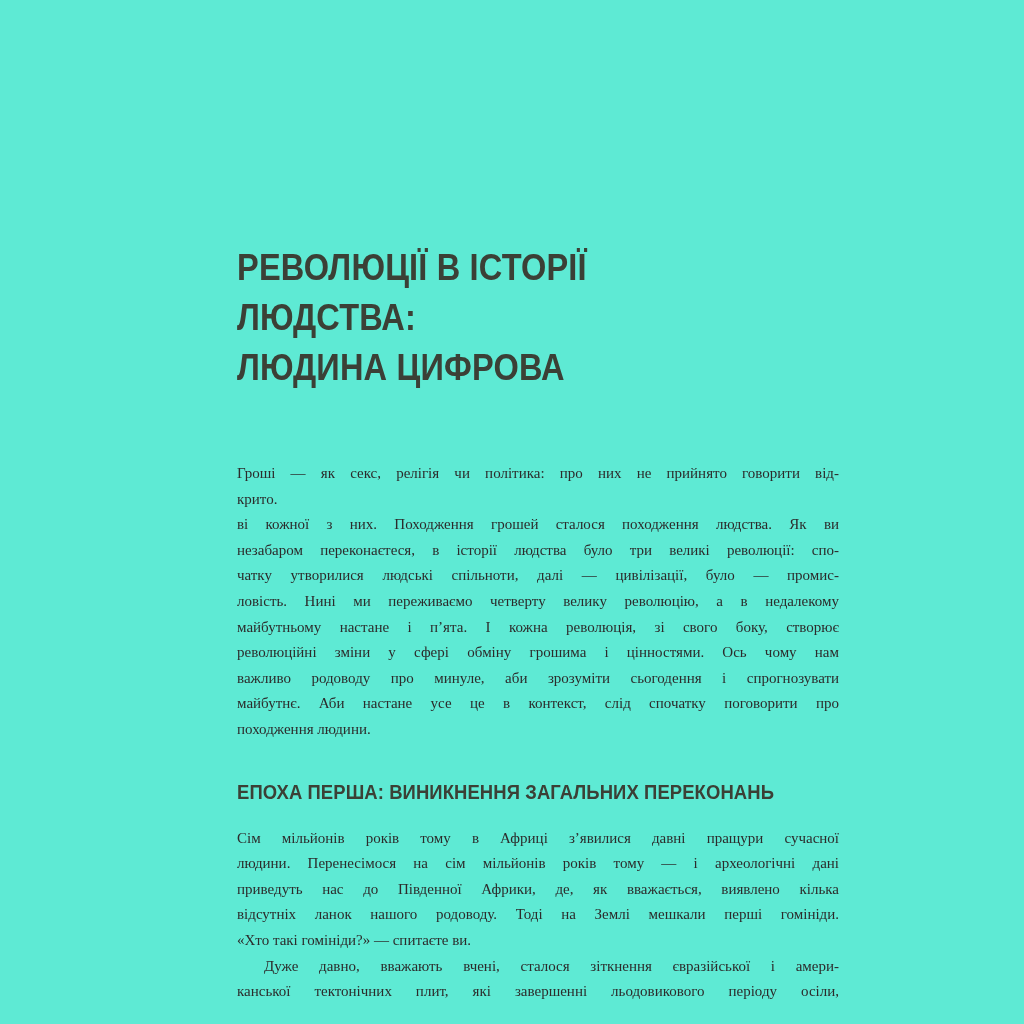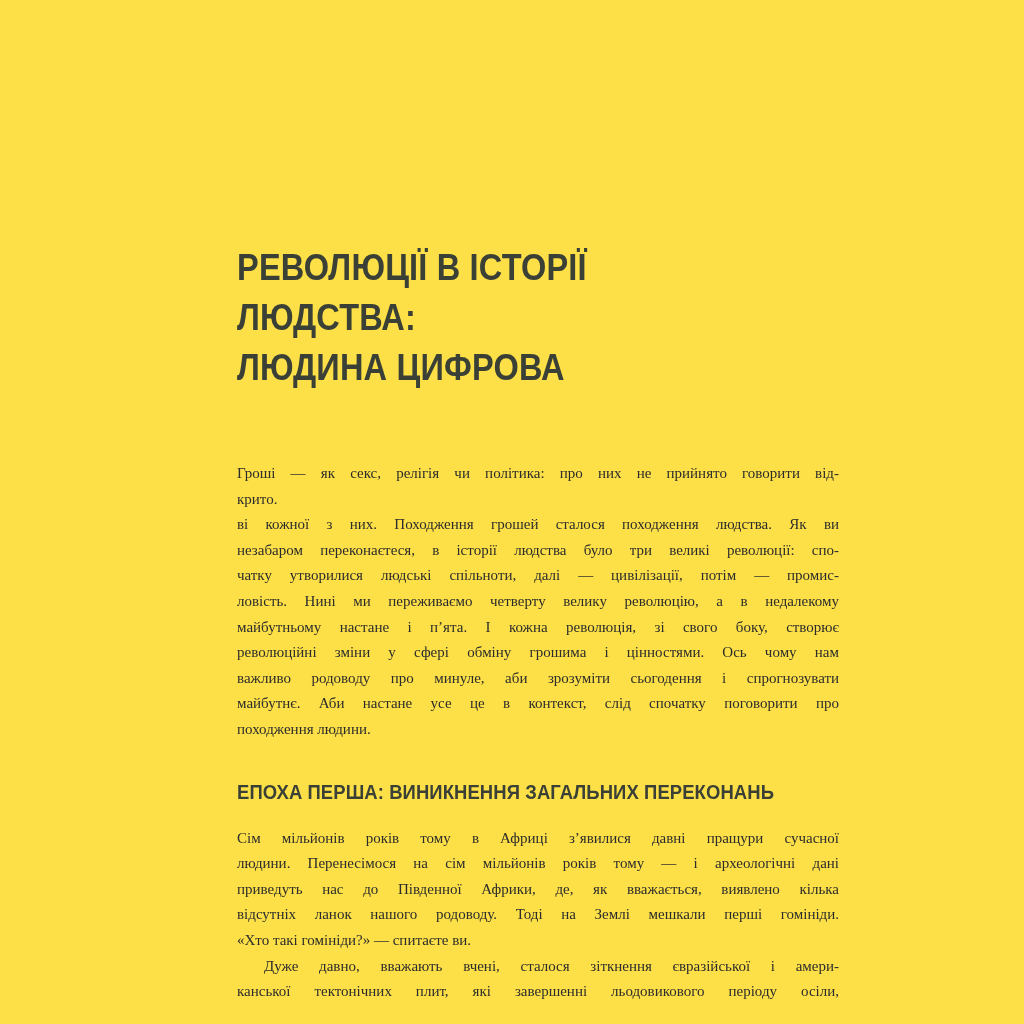--- a/index.html
+++ b/index.html
@@ -13,21 +13,21 @@
     height: 1024px;
     overflow: hidden;
     font-family: "Liberation Serif", "DejaVu Serif", serif;
     -webkit-font-smoothing: antialiased;
   }
 
   .page {
     position: relative;
     width: 1024px;
     height: 1024px;
-    background: #fde047;
+    background: #5eead4;
   }
 
   .content {
     position: absolute;
     left: 237px;
     top: 0;
     width: 602px;
   }
 
   
@@ -117,21 +117,21 @@
     <div class="body-block">
 
       <p class="para para-lead">
         <span class="line">Гроші — як секс, релігія чи політика: про них не прийнято говорити від-</span>
         <span class="line ragged">крито.</span>
       </p>
 
       <p class="para para-gap">
         <span class="line">ві кожної з них. Походження грошей сталося походження людства. Як ви</span>
         <span class="line">незабаром переконаєтеся, в історії людства було три великі революції: спо-</span>
-        <span class="line">чатку утворилися людські спільноти, далі — цивілізації, потім — промис-</span>
+        <span class="line">чатку утворилися людські спільноти, далі — цивілізації, було — промис-</span>
         <span class="line">ловість. Нині ми переживаємо четверту велику революцію, а в недалекому</span>
         <span class="line">майбутньому настане і п’ята. І кожна революція, зі свого боку, створює</span>
         <span class="line">революційні зміни у сфері обміну грошима і цінностями. Ось чому нам</span>
         <span class="line">важливо родоводу про минуле, аби зрозуміти сьогодення і спрогнозувати</span>
         <span class="line">майбутнє. Аби настане усе це в контекст, слід спочатку поговорити про</span>
         <span class="line ragged">походження людини.</span>
       </p>
     </div>
 
     <h2 class="section-heading">ЕПОХА ПЕРША: ВИНИКНЕННЯ ЗАГАЛЬНИХ ПЕРЕКОНАНЬ</h2>

